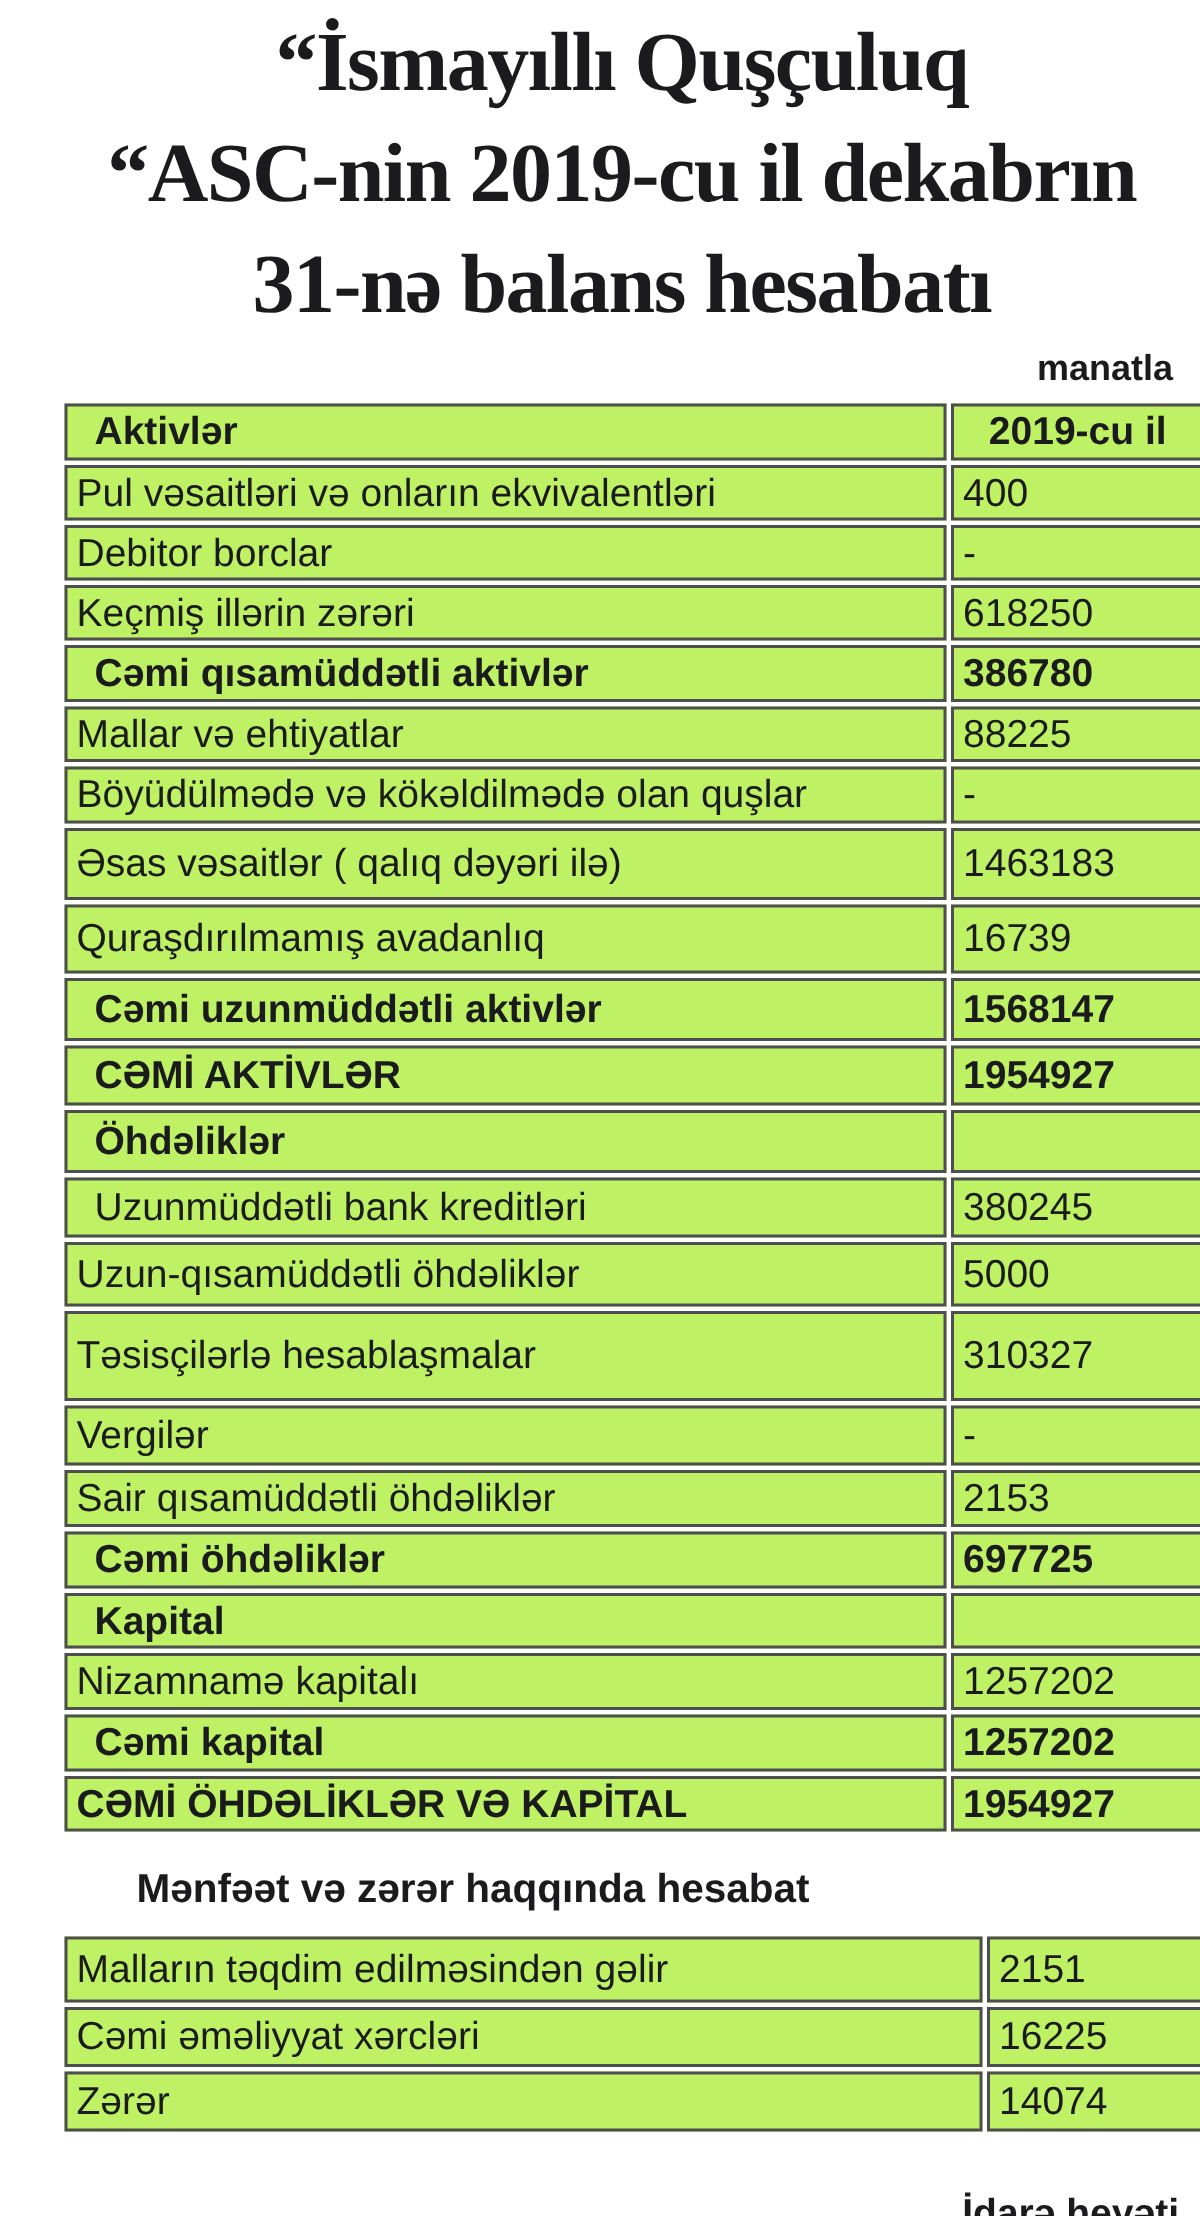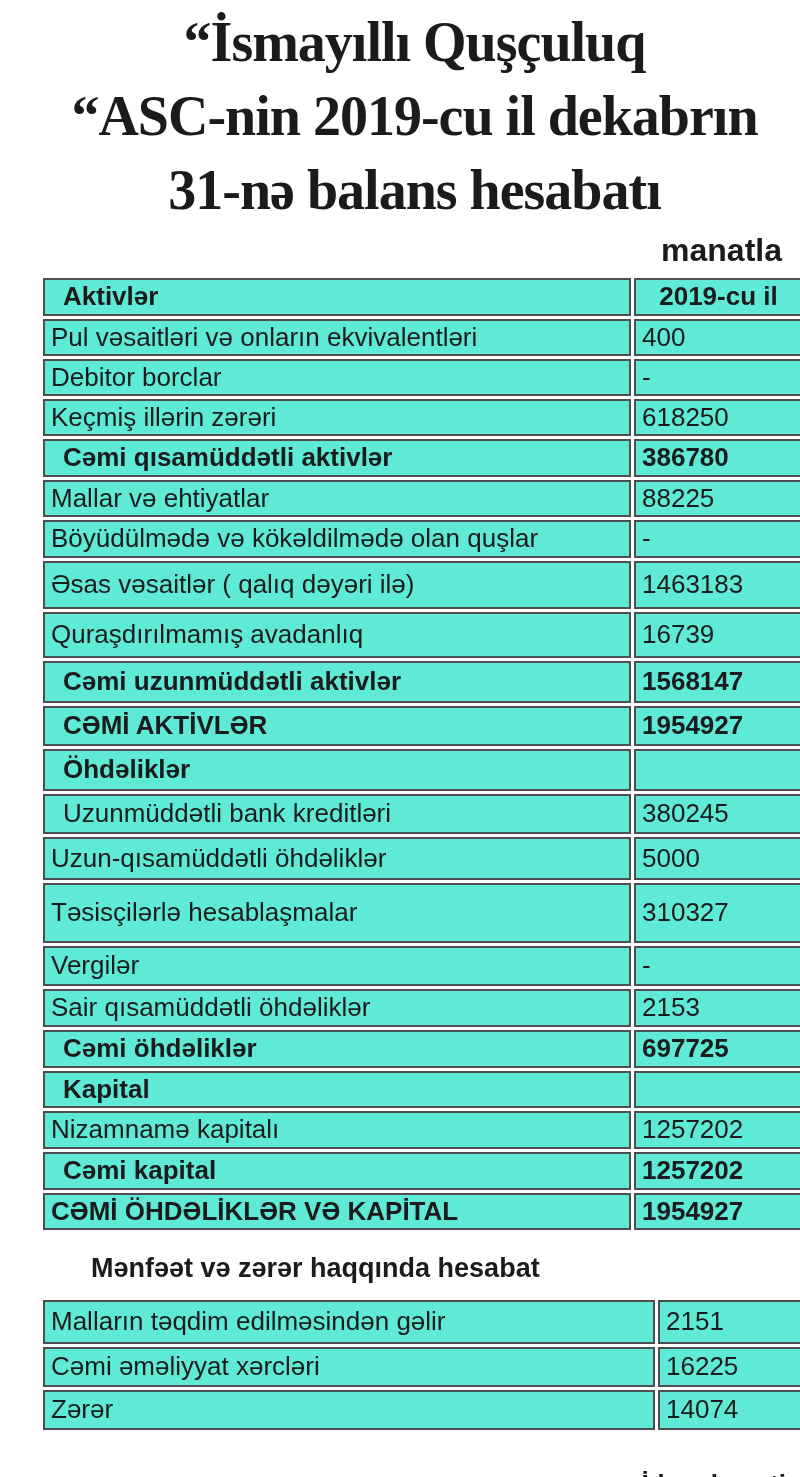--- a/index.html
+++ b/index.html
@@ -22,39 +22,39 @@
     font-family:"Liberation Serif", serif;
     font-weight:bold;
     font-size:56px;
     line-height:1.32;
     text-align:center;
     margin:0 4px 4px 4px;
     letter-spacing:-1px;
   }
   .currency-note{
     font-weight:bold;
-    font-size:32px;
+    font-size:24px;
     text-align:right;
     padding-right:18px;
     margin:4px 0 6px 0;
   }
   table.tbl{
     border-collapse:separate;
     border-spacing:3px;
     margin-left:11px;
     width:772px;
     table-layout:fixed;
   }
   table.tbl td{
     border:2px solid #4e4e50;
     box-sizing:border-box;
     font-size:26px;
     padding:1px 6px;
     vertical-align:middle;
-    background:#5eead4;
+    background:#bef264;
     overflow:hidden;
     white-space:nowrap;
   }
   table.main col.c1{width:588px;}
   table.pl col.c1b{width:612px;}
   td.lbl{padding-left:9px;}
   td.lbl.indent{padding-left:18px;}
   td.val{padding-left:10px;}
   td.val.center{text-align:center;padding-left:0;}
   .bold{font-weight:bold;}

